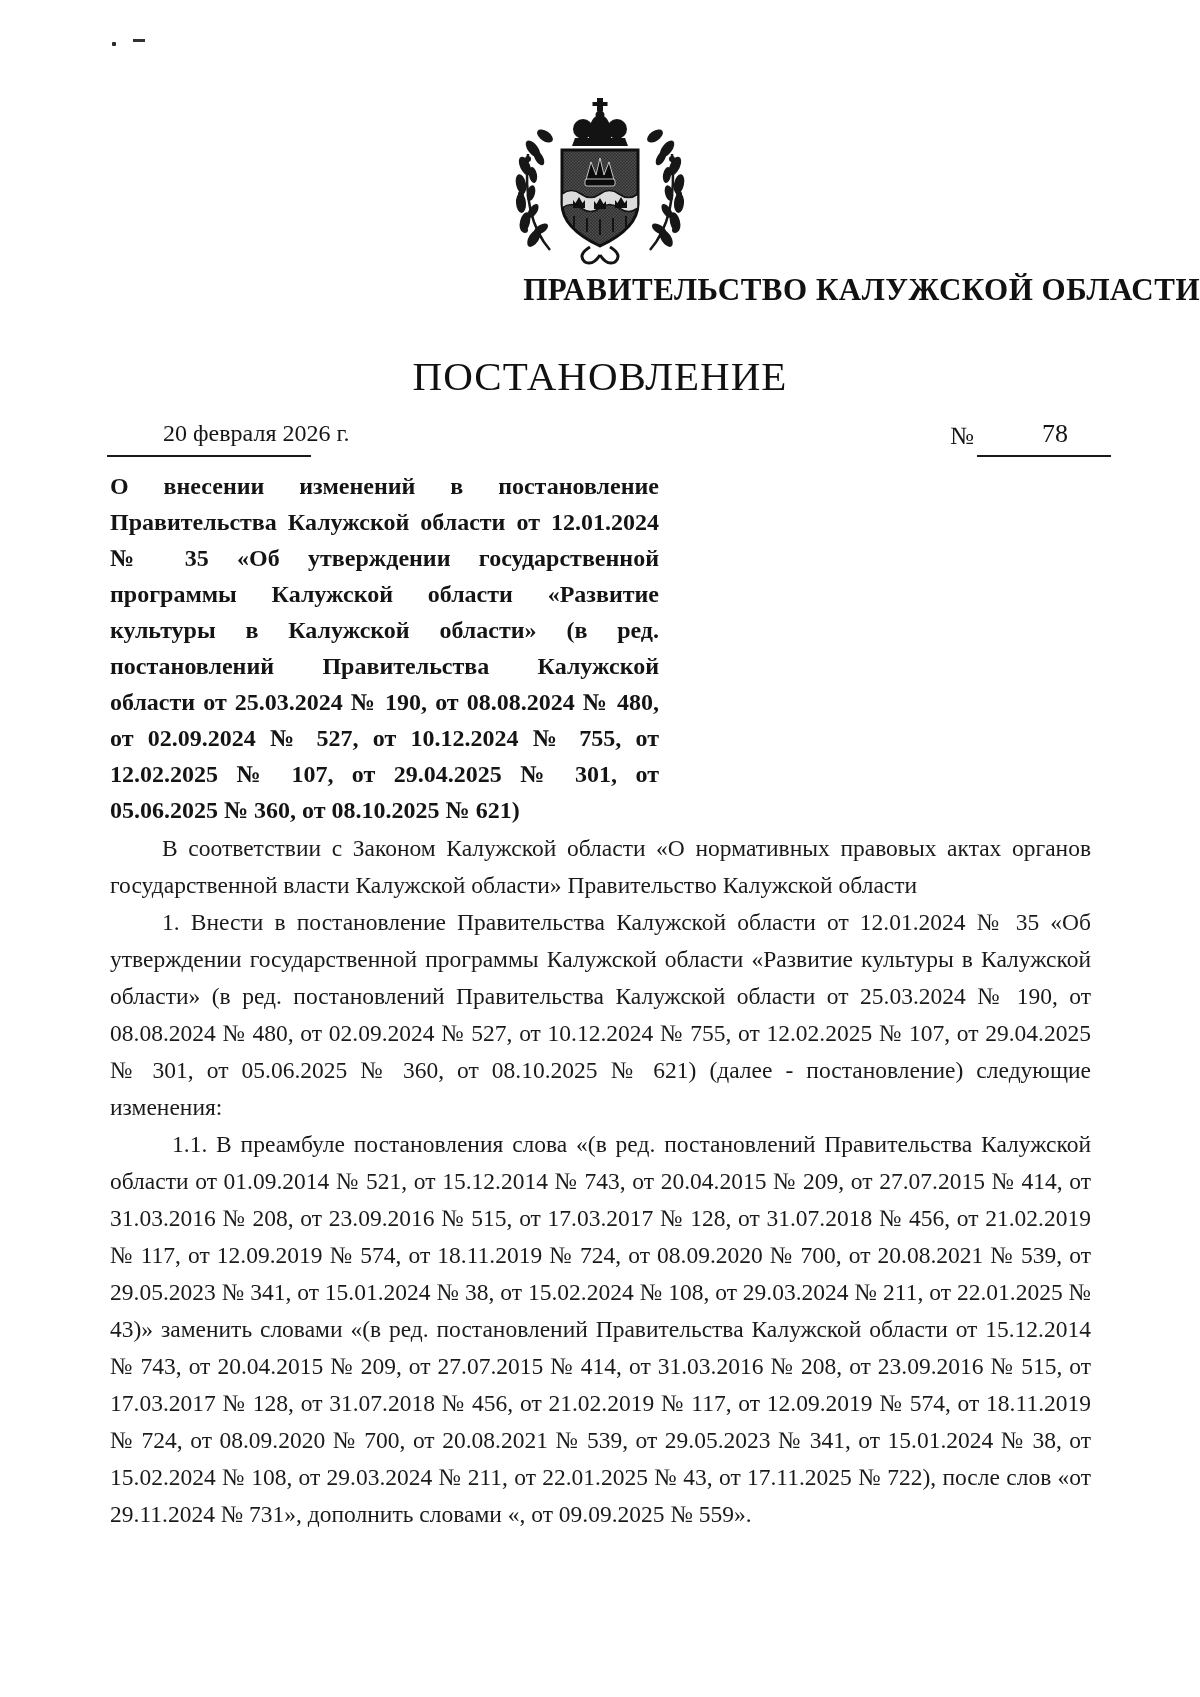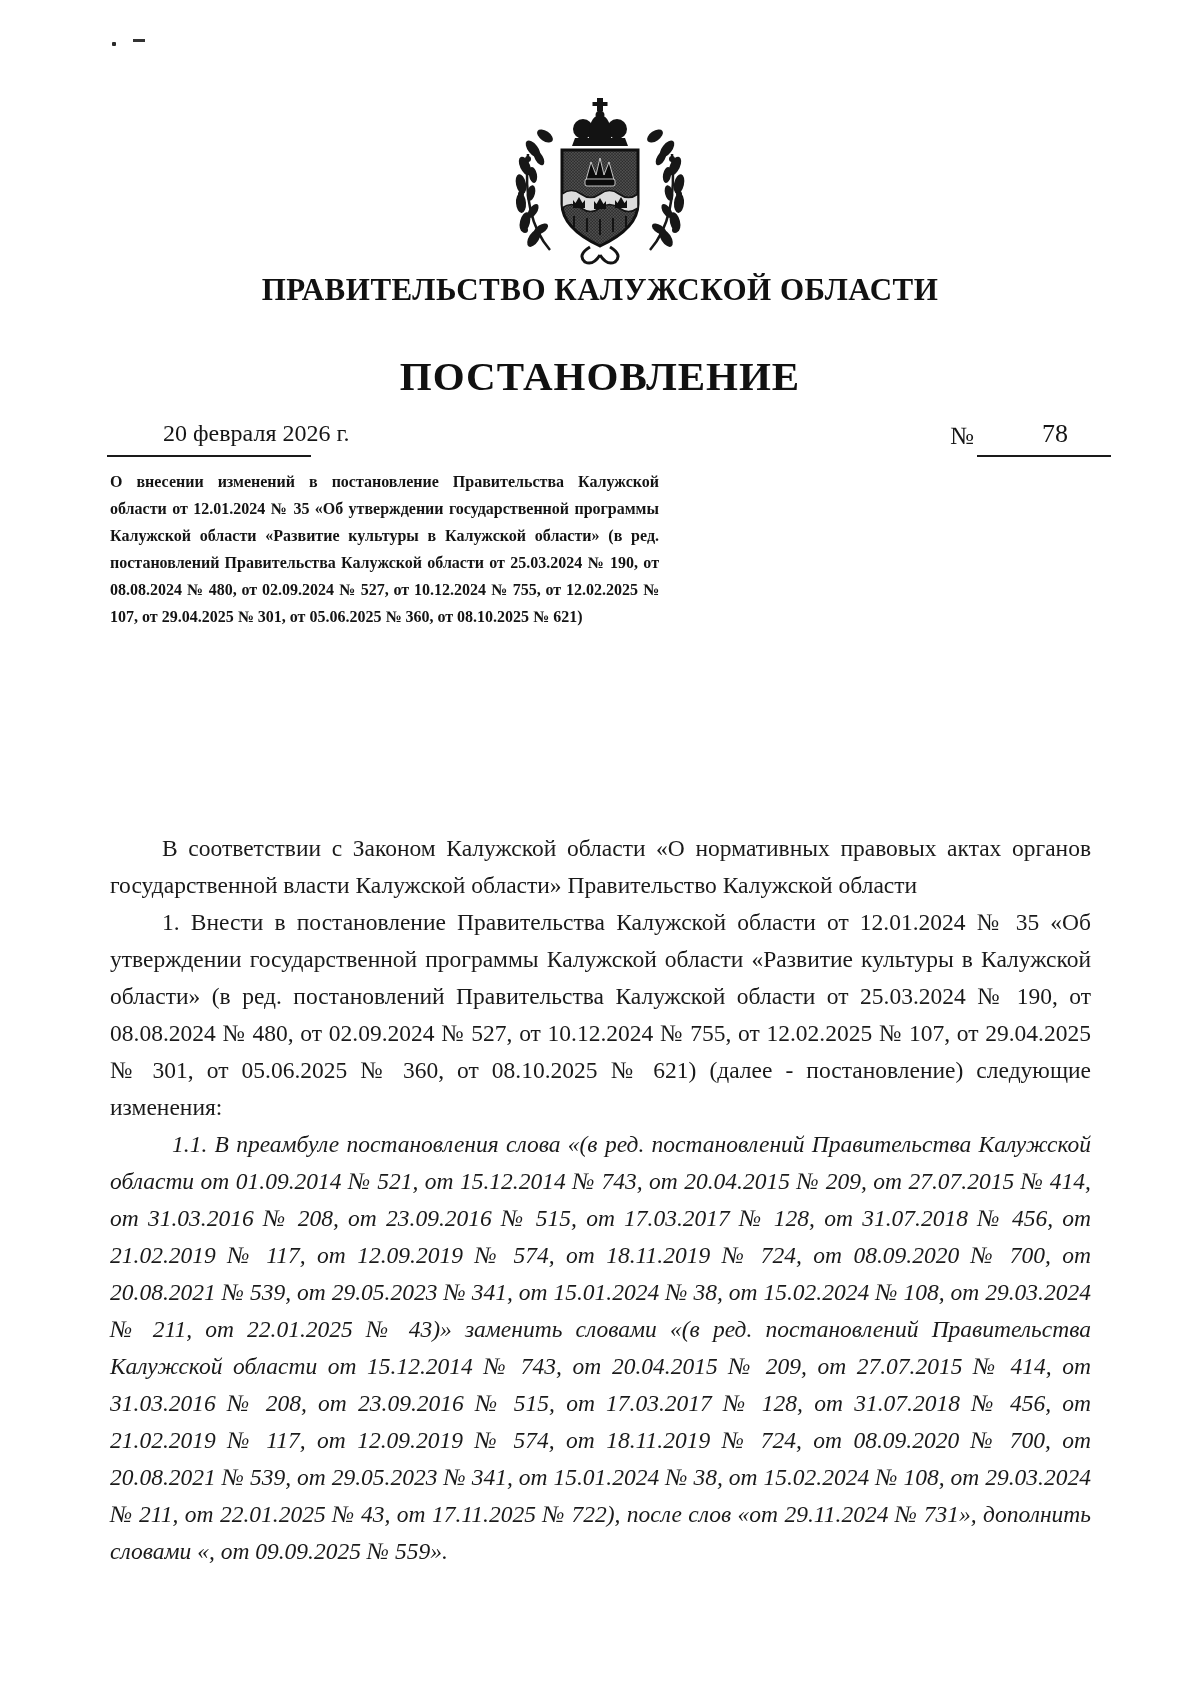--- a/index.html
+++ b/index.html
@@ -16,48 +16,48 @@
     left: 112px; top: 42px; width: 4px; height: 4px;
     background: #2a2a2a; border-radius: 1px;
   }
   .artifact-dash {
     left: 133px; top: 39px; width: 12px; height: 3px;
     background: #333;
   }
   .emblem { left: 494px; top: 96px; width: 212px; height: 170px; }
   .org-name {
     left: 0; top: 272px; width: 1200px;
-    text-align: center;
+    text-align: right;
     font-weight: bold; font-size: 31px; letter-spacing: 0.5px;
     color: #111;
   }
   .doc-type {
     left: 0; top: 352px; width: 1200px;
     text-align: center;
-    font-weight: bold; font-size: 41px; letter-spacing: 1px;
+    font-weight: normal; font-size: 41px; letter-spacing: 1px;
     color: #111;
   }
   .date-text { left: 163px; top: 420px; font-size: 24px; }
   .date-underline { left: 107px; top: 455px; width: 204px; height: 2px; background: #1a1a1a; }
   .num-label { left: 950px; top: 422px; font-size: 25px; }
   .num-value { left: 1042px; top: 419px; font-size: 26px; text-align: center; }
   .num-underline { left: 977px; top: 455px; width: 134px; height: 2px; background: #1a1a1a; }
   .subject {
     left: 110px; top: 468px; width: 549px;
-    font-weight: bold; font-size: 16px; line-height: 27px;
+    font-weight: bold; font-size: 24px; line-height: 36px;
     text-align: justify; color: #141414;
   }
   .body-text {
     left: 110px; top: 830px; width: 981px;
     font-size: 23.5px; line-height: 37px;
     text-align: justify; color: #1a1a1a;
   }
   .body-text p { margin: 0; text-indent: 52px; }
   .body-text p.no-indent { text-indent: 0; }
-  .body-text p.indent-lg { text-indent: 62px; font-style: italic; }
+  .body-text p.indent-lg { text-indent: 62px; }
   .resolves { font-weight: bold; }
 </style>
 </head>
 <body>
 
 <div>
 
   <div class="abs artifact-dot"></div>
   <div class="abs artifact-dash"></div>
 

